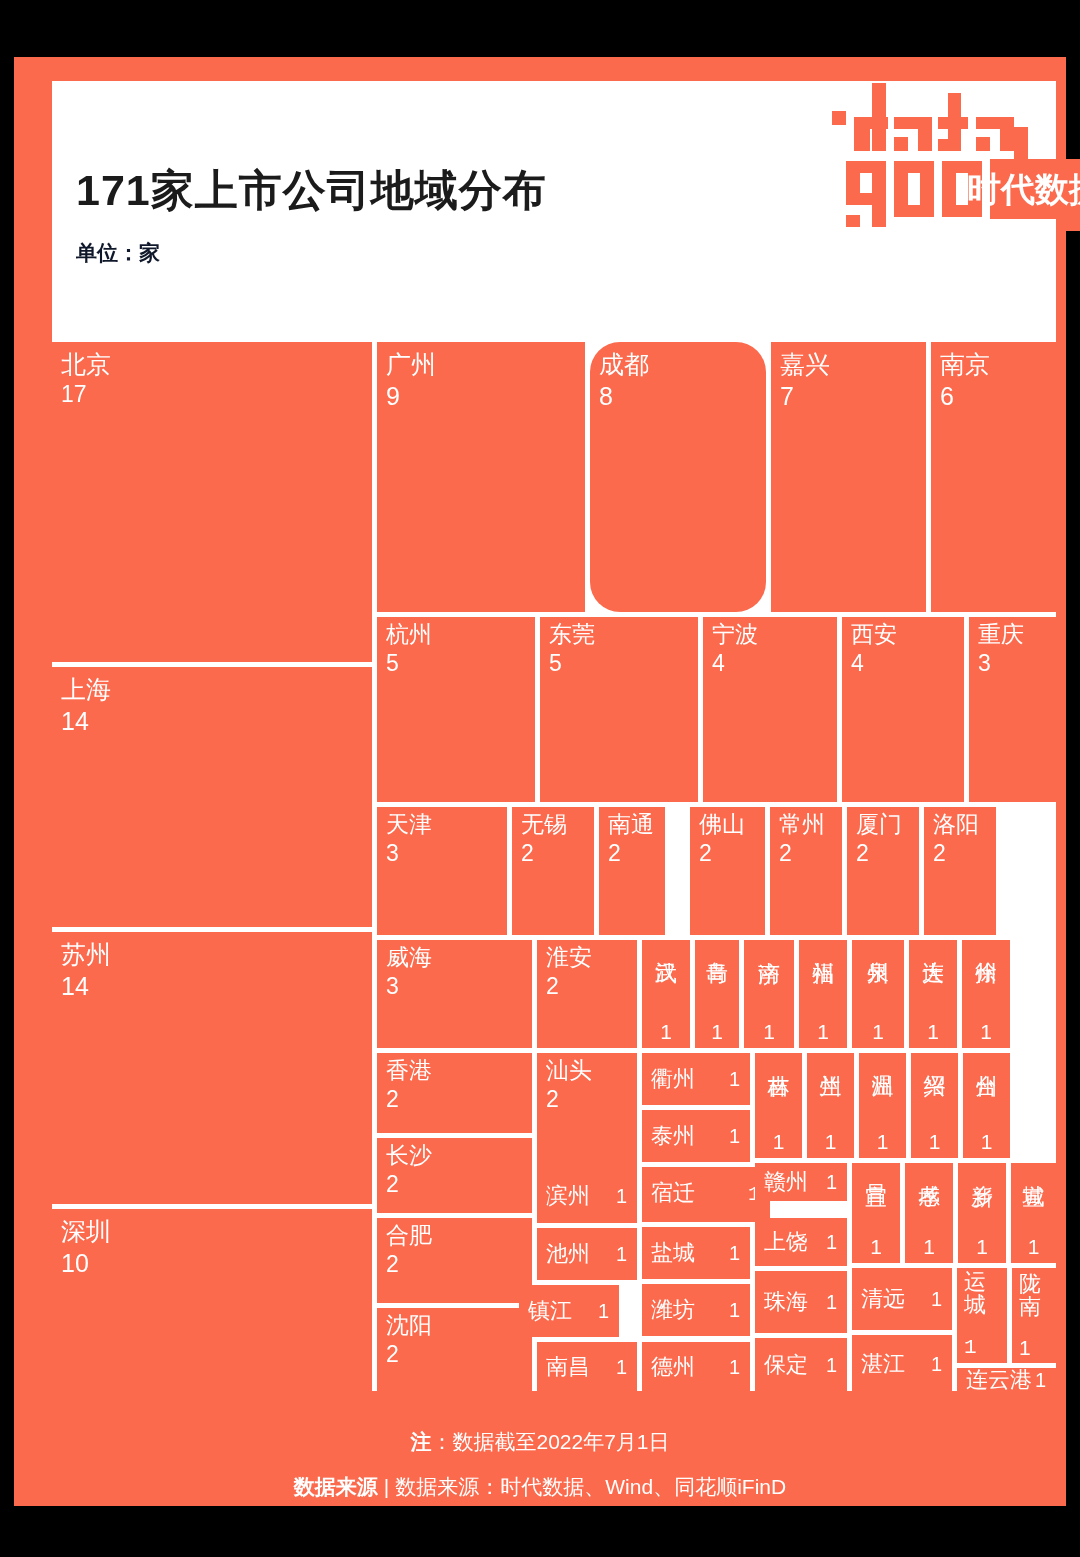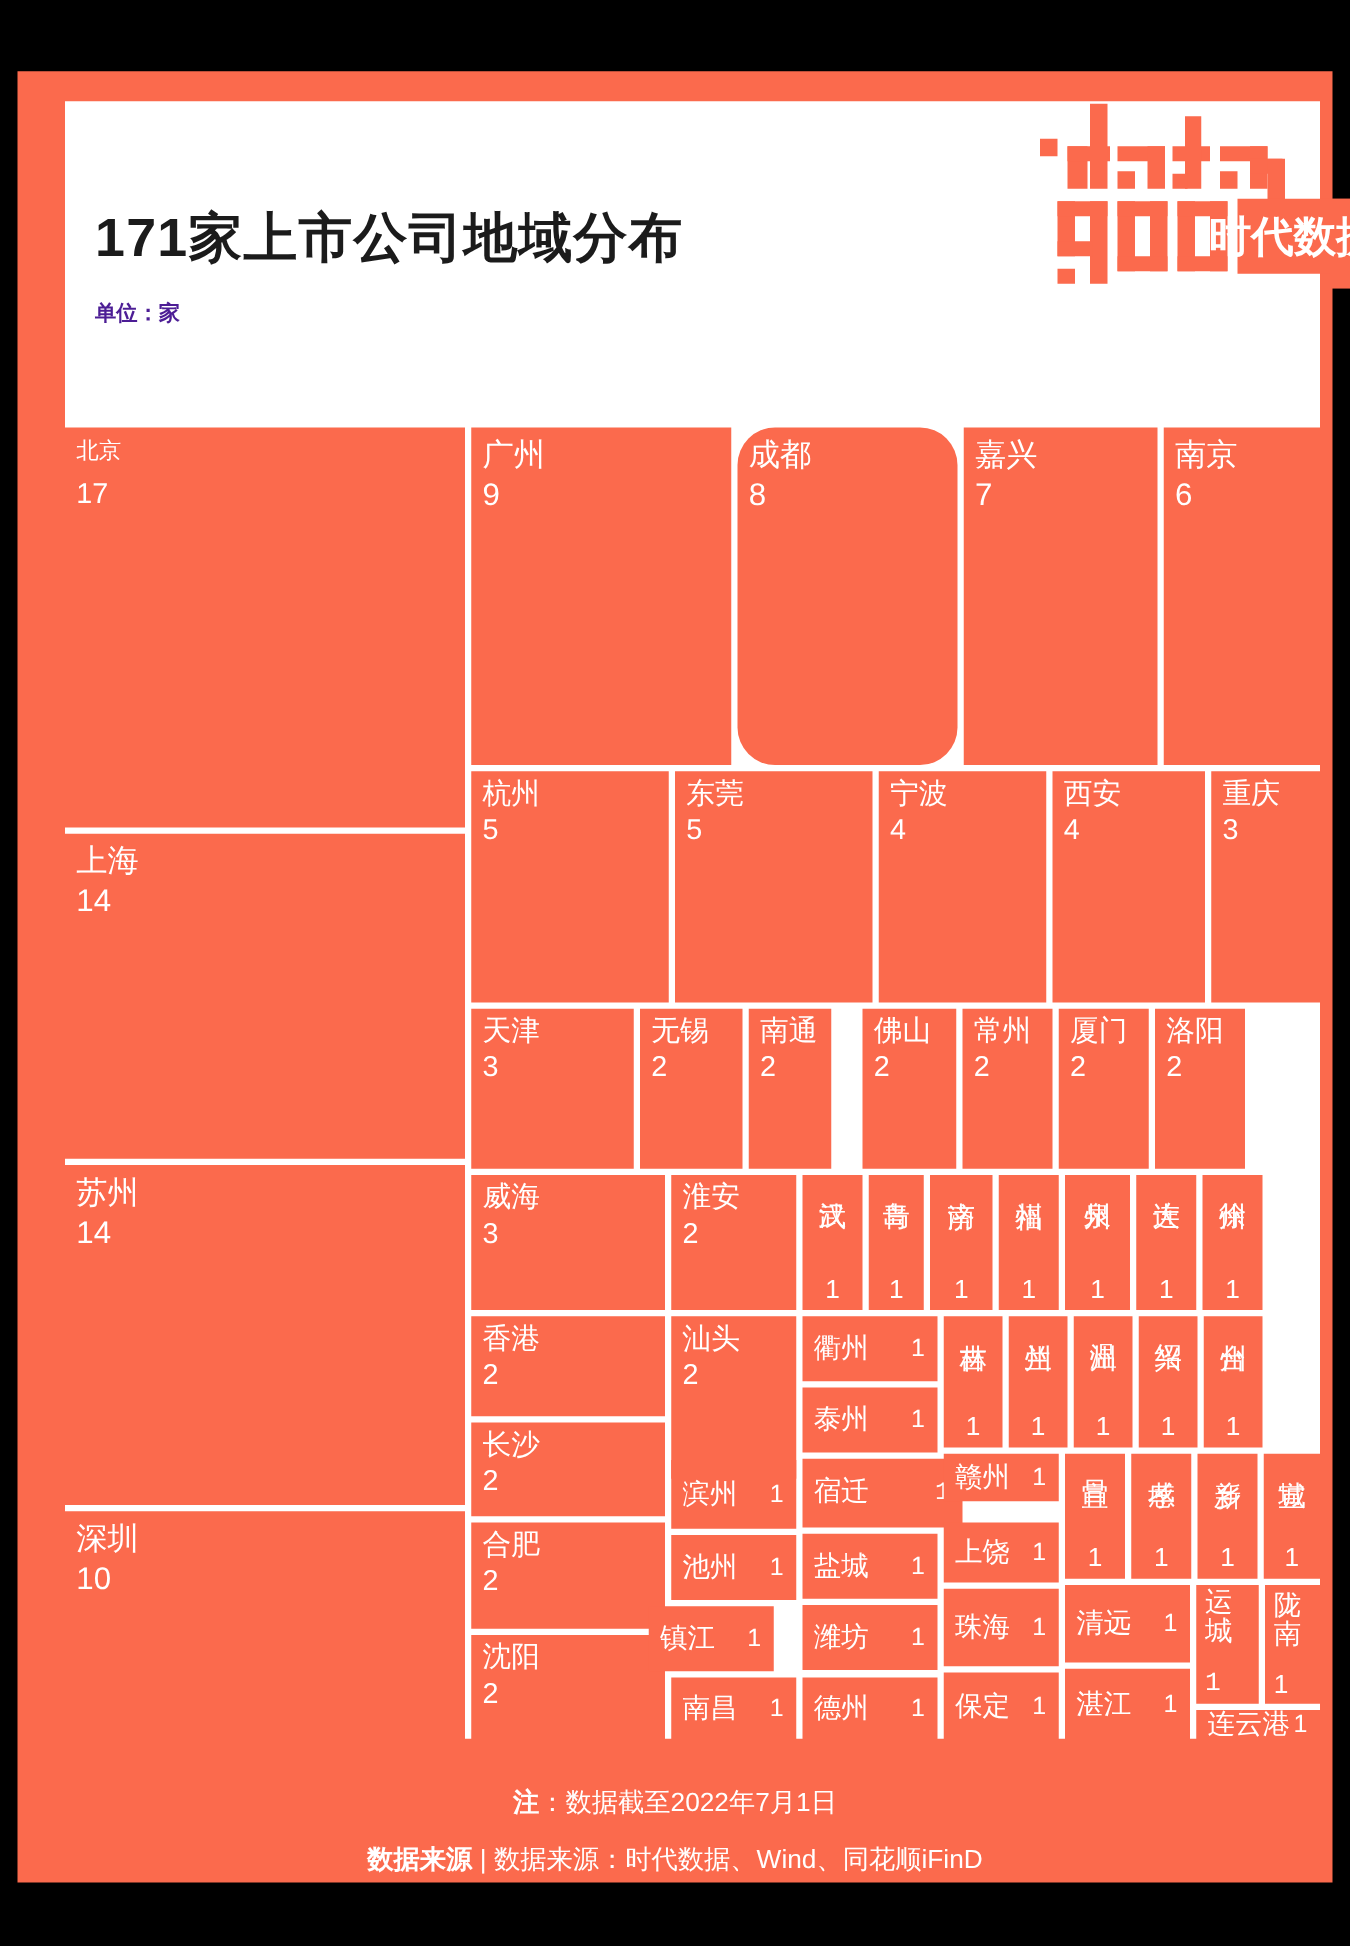--- a/index.html
+++ b/index.html
@@ -2,21 +2,21 @@
 <html><head>
 <meta charset="utf-8">
 <style>
   html,body{margin:0;padding:0;background:#000;}
   body{width:1080px;height:1557px;font-family:"Liberation Sans","DejaVu Sans",sans-serif;}
   .poster{position:relative;width:1080px;height:1557px;background:#000;overflow:hidden;}
   .card{position:absolute;left:14px;top:57px;width:1052px;height:1449px;background:#FB6A4D;}
   .whiteboard{position:absolute;left:38px;top:24px;width:1004px;height:1310px;background:#ffffff;}
   .logo{position:absolute;left:818px;top:14px;width:248px;height:160px;}
   .title{position:absolute;left:62px;top:105px;font-size:43px;font-weight:700;color:#1b1b1b;letter-spacing:1px;white-space:nowrap;}
-  .subtitle{position:absolute;left:62px;top:182px;font-size:17px;font-weight:700;color:#4c1d95;white-space:nowrap;}
+  .subtitle{position:absolute;left:62px;top:182px;font-size:21px;font-weight:700;color:#0f172a;white-space:nowrap;}
   .treemap{position:absolute;left:38px;top:285px;width:1004px;height:1050px;}
   .cell{position:absolute;background:#FB6A4D;box-sizing:border-box;color:#fff;overflow:hidden;}
   .cell .lbl{position:absolute;left:9px;top:5px;font-size:23px;font-weight:400;line-height:1.12;white-space:nowrap;}
   .cell .val{position:absolute;left:9px;top:34px;font-size:23px;font-weight:400;line-height:1.12;white-space:nowrap;}
   
   .cell.inline .lbl{position:absolute;left:9px;top:50%;transform:translateY(-50%);font-size:22px;}
   .cell.inline .val{position:absolute;left:auto;right:10px;top:50%;transform:translateY(-50%);font-size:20px;}
   
   .cell.vert .lbl{position:absolute;left:50%;transform:translateX(-50%);top:4px;font-size:22px;writing-mode:vertical-rl;text-orientation:upright;line-height:1.0;letter-spacing:0px;}
   .cell.vert .val{position:absolute;left:50%;transform:translateX(-50%);top:auto;bottom:4px;font-size:21px;}
@@ -80,21 +80,21 @@
         </g>
         <text x="203" y="130" font-family="'Liberation Sans',sans-serif" font-size="34" font-weight="700" fill="#ffffff" text-anchor="middle">时代数据</text>
       </svg>
     </div>
 
     <div class="title">171家上市公司地域分布</div>
     <div class="subtitle">单位：家</div>
 
     <div class="treemap" id="treemap">
         <div class="cell" style="left: 0px; top: 0px; width: 320px; height: 320px;">
-          <span class="lbl" style="font-size: 18px; top: 8px;">北京</span>
+          <span class="lbl" style="font-size: 25px; top: 8px;">北京</span>
           <span class="val" style="font-size: 23px; top: 40px;">17</span>
         </div>
         <div class="cell" style="left: 0px; top: 325px; width: 320px; height: 260px;">
           <span class="lbl" style="font-size: 25px; top: 8px;">上海</span>
           <span class="val" style="font-size: 25px; top: 40px;">14</span>
         </div>
         <div class="cell" style="left: 0px; top: 590px; width: 320px; height: 272px;">
           <span class="lbl" style="font-size: 25px; top: 8px;">苏州</span>
           <span class="val" style="font-size: 25px; top: 40px;">14</span>
         </div>

